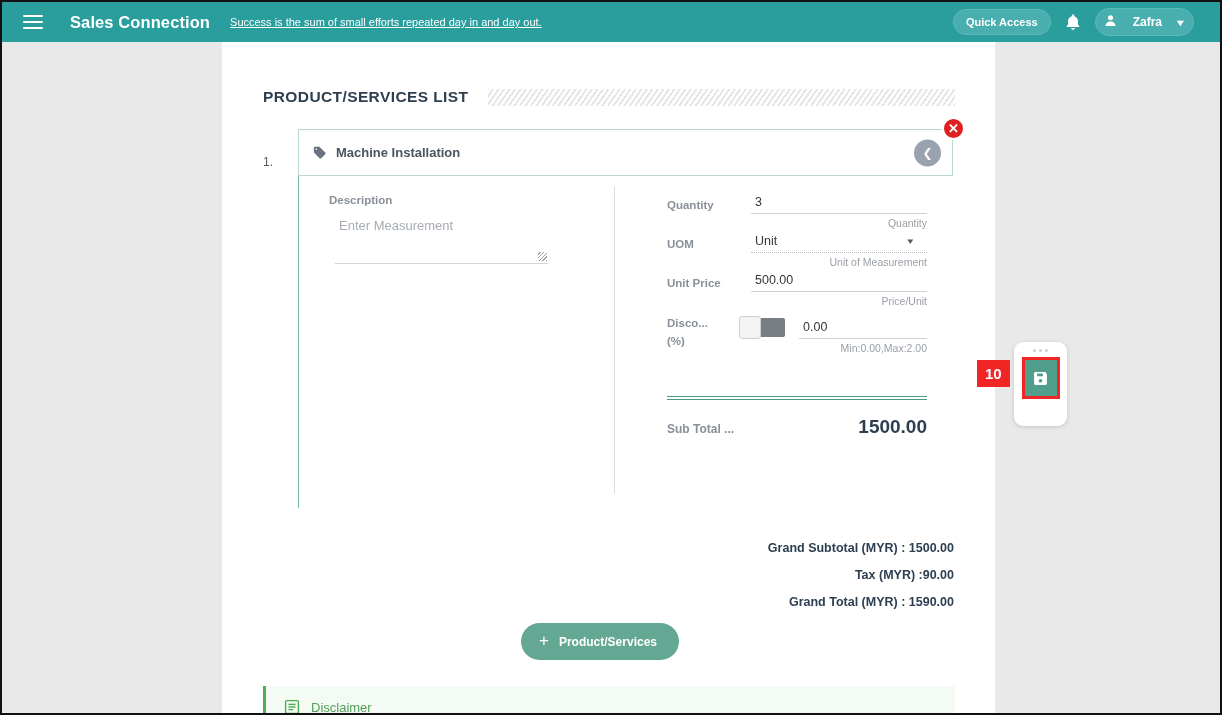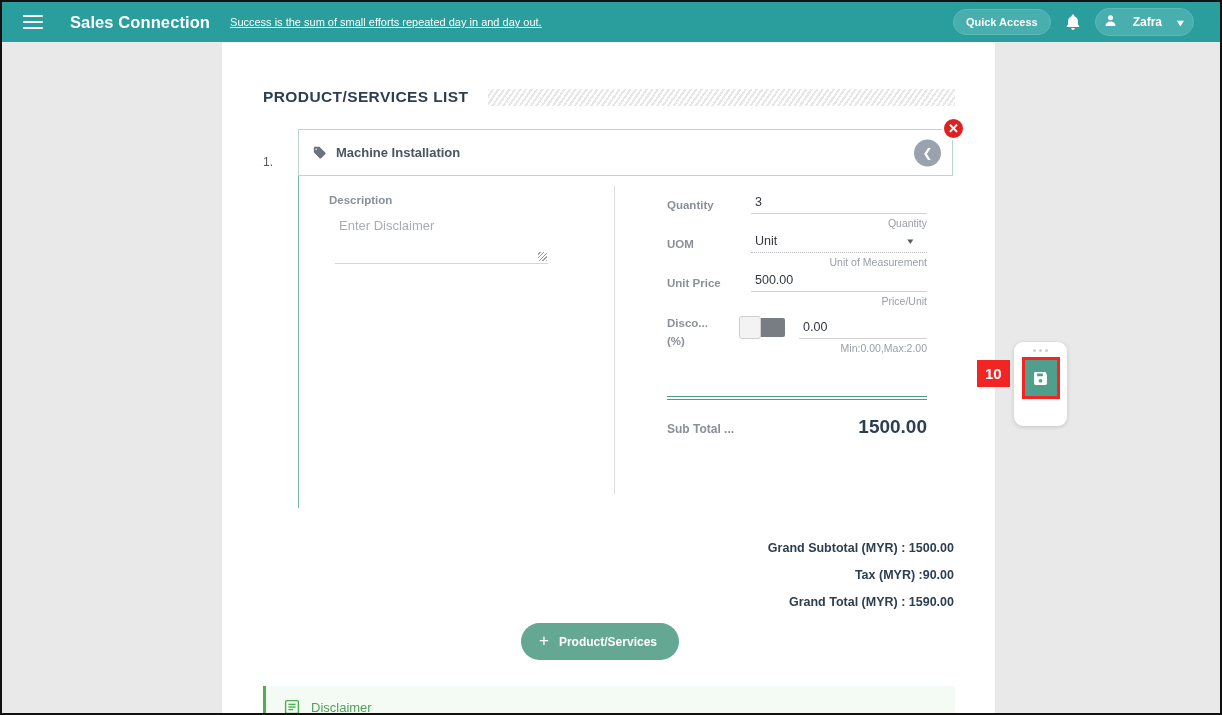--- a/index.html
+++ b/index.html
@@ -613,21 +613,21 @@
             </span>
             <span class="card-title">Machine Installation</span>
             <button class="collapse-btn">❮</button>
           </div>
 
           <div class="card-body">
 
             <div class="body-left">
               <div class="field-label-top">Description</div>
               <div class="textarea-box">
-                <div class="textarea-placeholder">Enter Disclaimer</div>
+                <div class="textarea-placeholder">Enter Measurement</div>
                 <div class="textarea-underline"></div>
                 <div class="resize-grip"></div>
               </div>
             </div>
 
             <div class="body-divider"></div>
 
             <div class="body-right">
 
               <div class="field-row">

